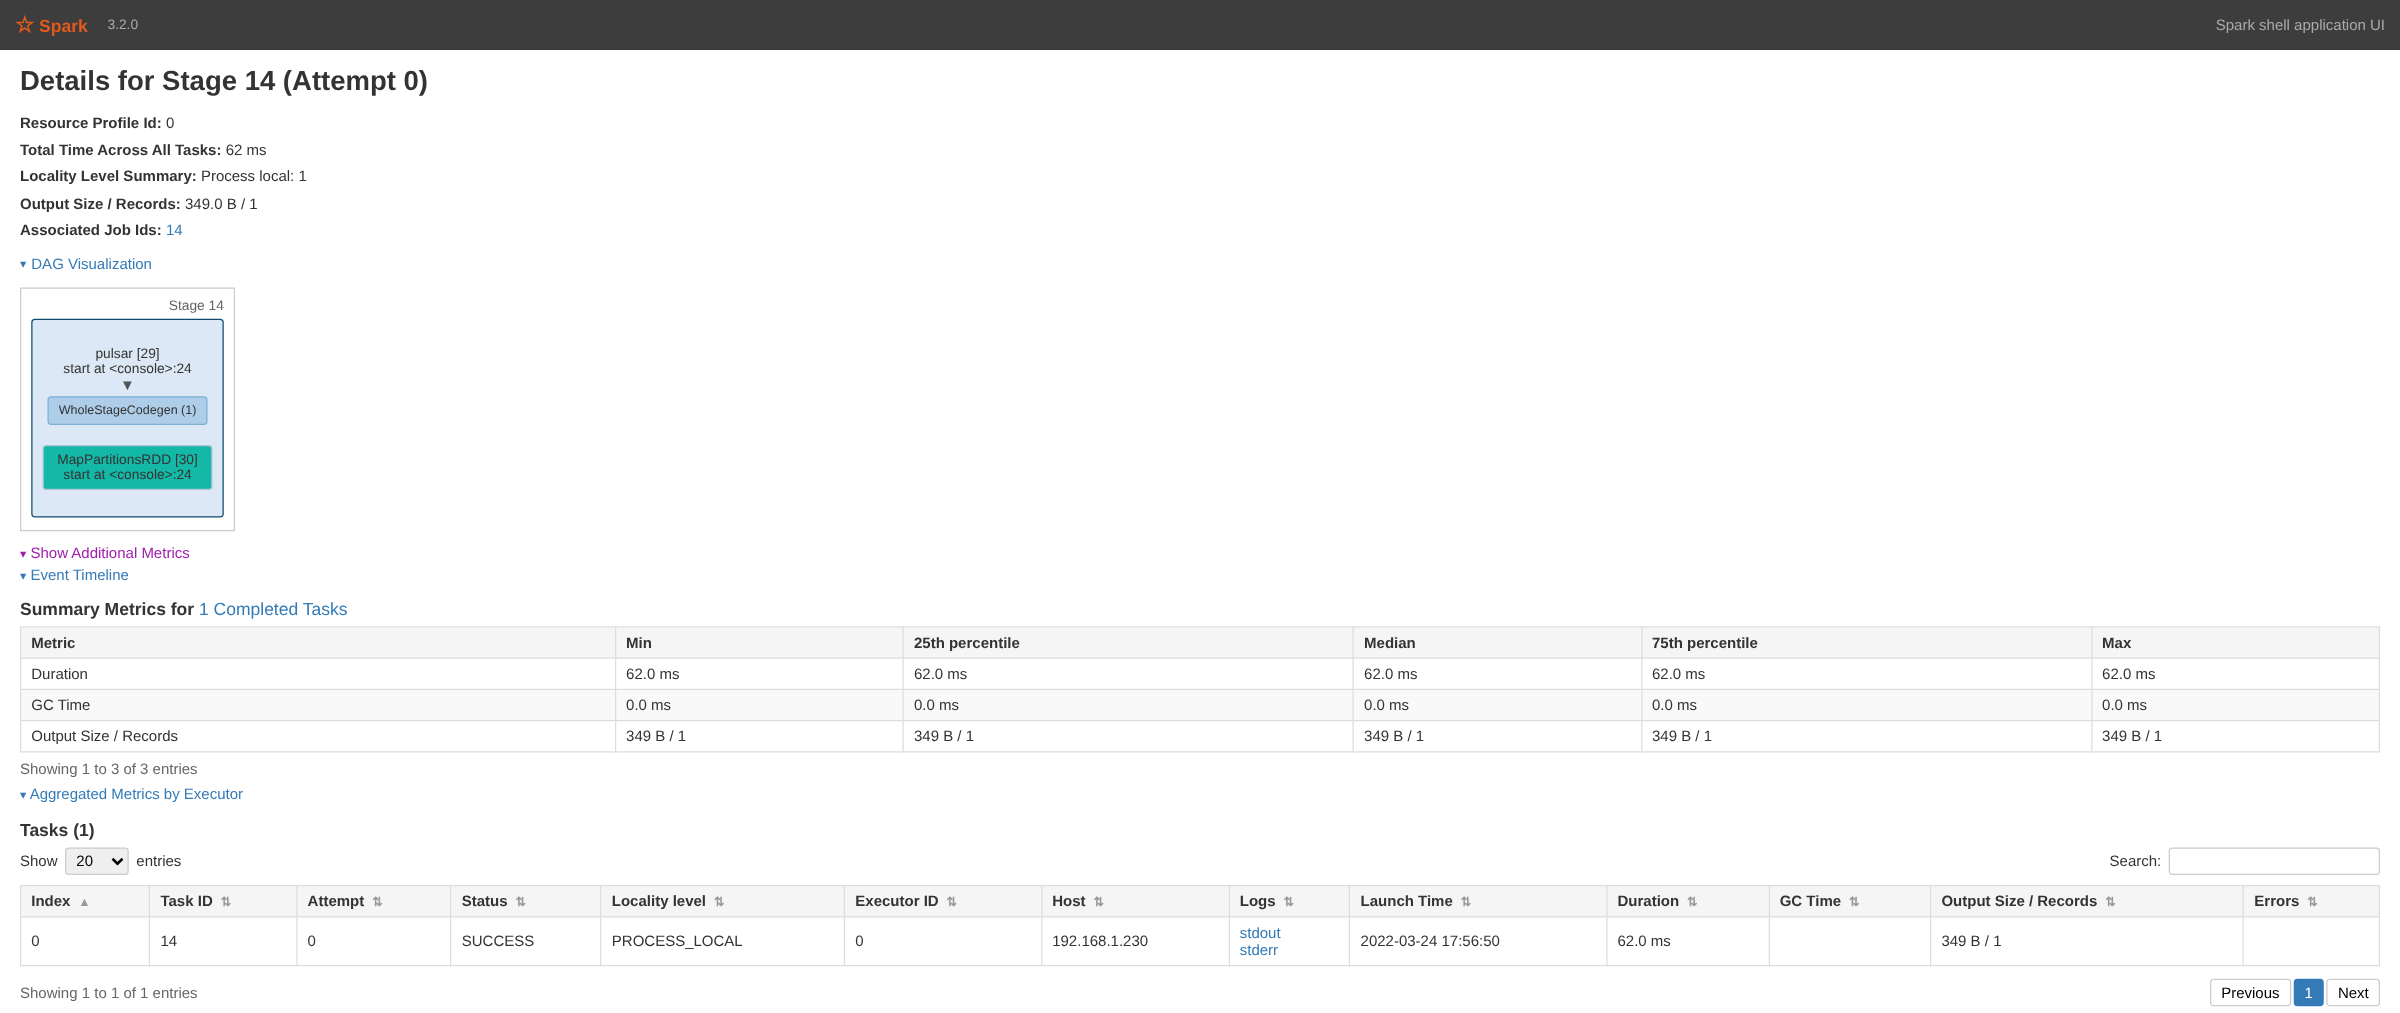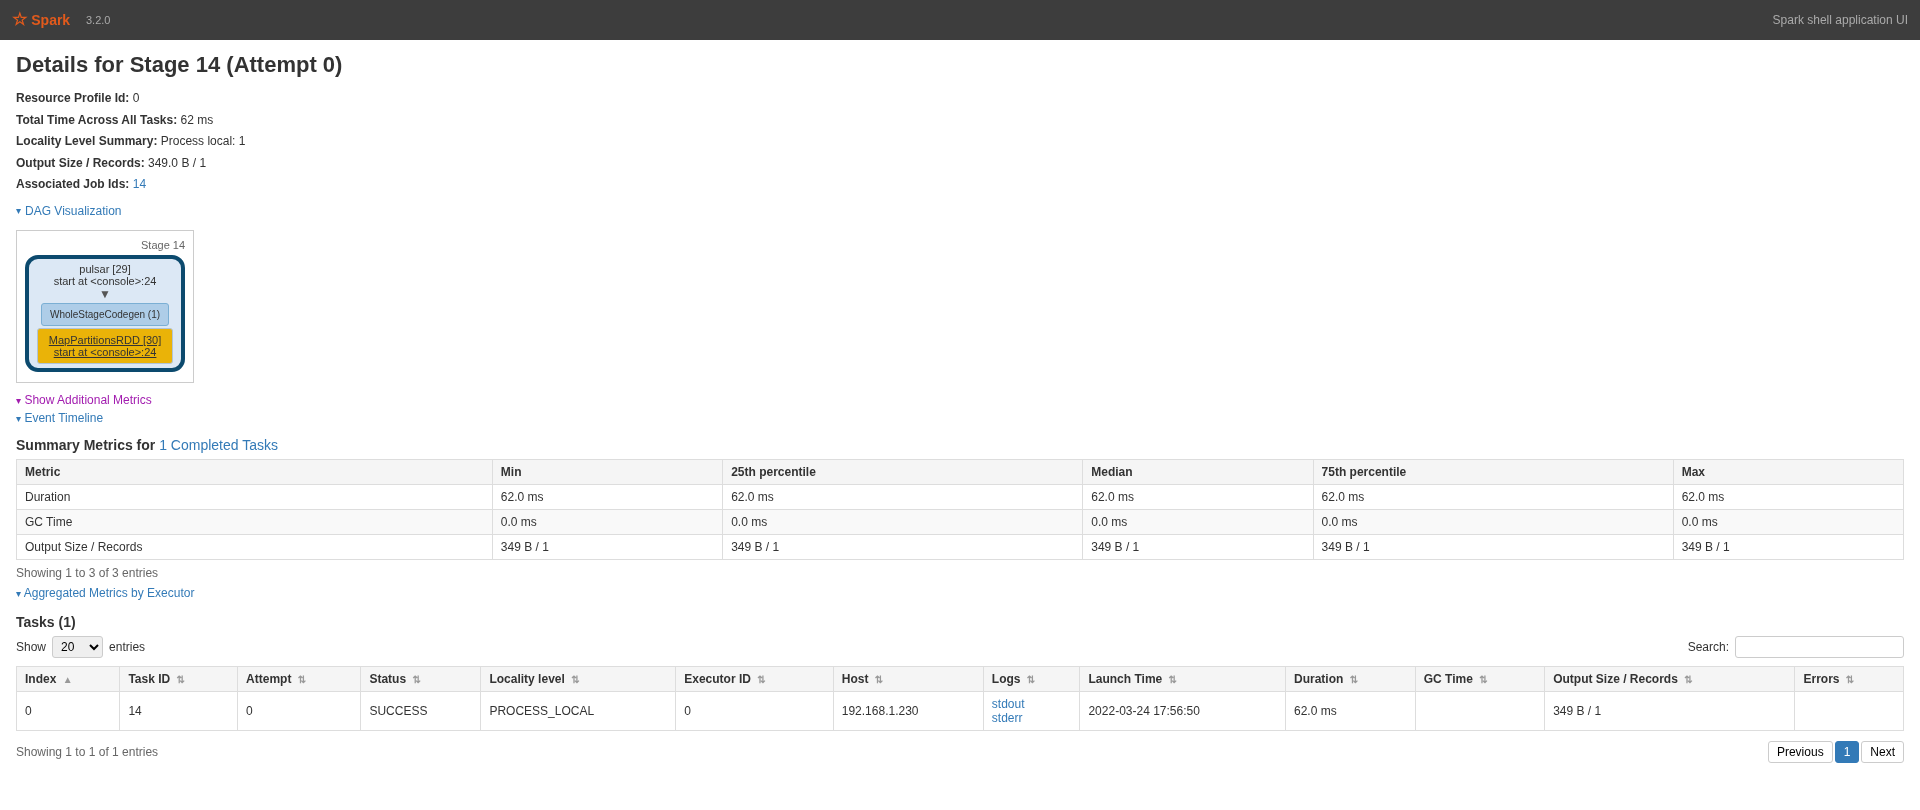--- a/index.html
+++ b/index.html
@@ -60,24 +60,24 @@
       margin: 4px 0 10px 0;
       min-width: 170px;
     }
     .dag-stage-label {
       font-size: 11px;
       color: #666;
       text-align: right;
       margin-bottom: 4px;
     }
     .dag-node-outer {
-      border: 4px solid #0c4a6e;
+      border: 1px solid #0c4a6e;
       background: #dce8f5;
-      border-radius: 13px;
-      padding: 4px 8px;
+      border-radius: 3px;
+      padding: 21px 8px;
       font-size: 11px;
       text-align: center;
       margin-bottom: 2px;
     }
     .dag-node-inner {
       border: 1px solid #7bafd4;
       background: #aecde8;
       border-radius: 3px;
       padding: 5px 8px;
       font-size: 10px;
@@ -85,27 +85,26 @@
       margin: 2px 4px;
     }
     .dag-arrow {
       text-align: center;
       font-size: 12px;
       color: #555;
       line-height: 1.2;
     }
     .dag-node-sub {
       border: 1px solid #b0c4d8;
-      background: #eab308;
+      background: #14b8a6;
       border-radius: 3px;
       padding: 5px 8px;
       font-size: 11px;
       text-align: center;
-      margin-top: 2px;
-      text-decoration: underline;
+      margin-top: 16px;
     }
 
     .show-additional { color: #a21caf; font-size: 12px; cursor: pointer; margin: 0 0; display: block; }
     .event-timeline { color: #337ab7; font-size: 12px; cursor: pointer; margin: 4px 0; display: block; }
 
     
     .summary-header {
       font-size: 14px;
       font-weight: bold;
       margin: 12px 0 6px 0;

